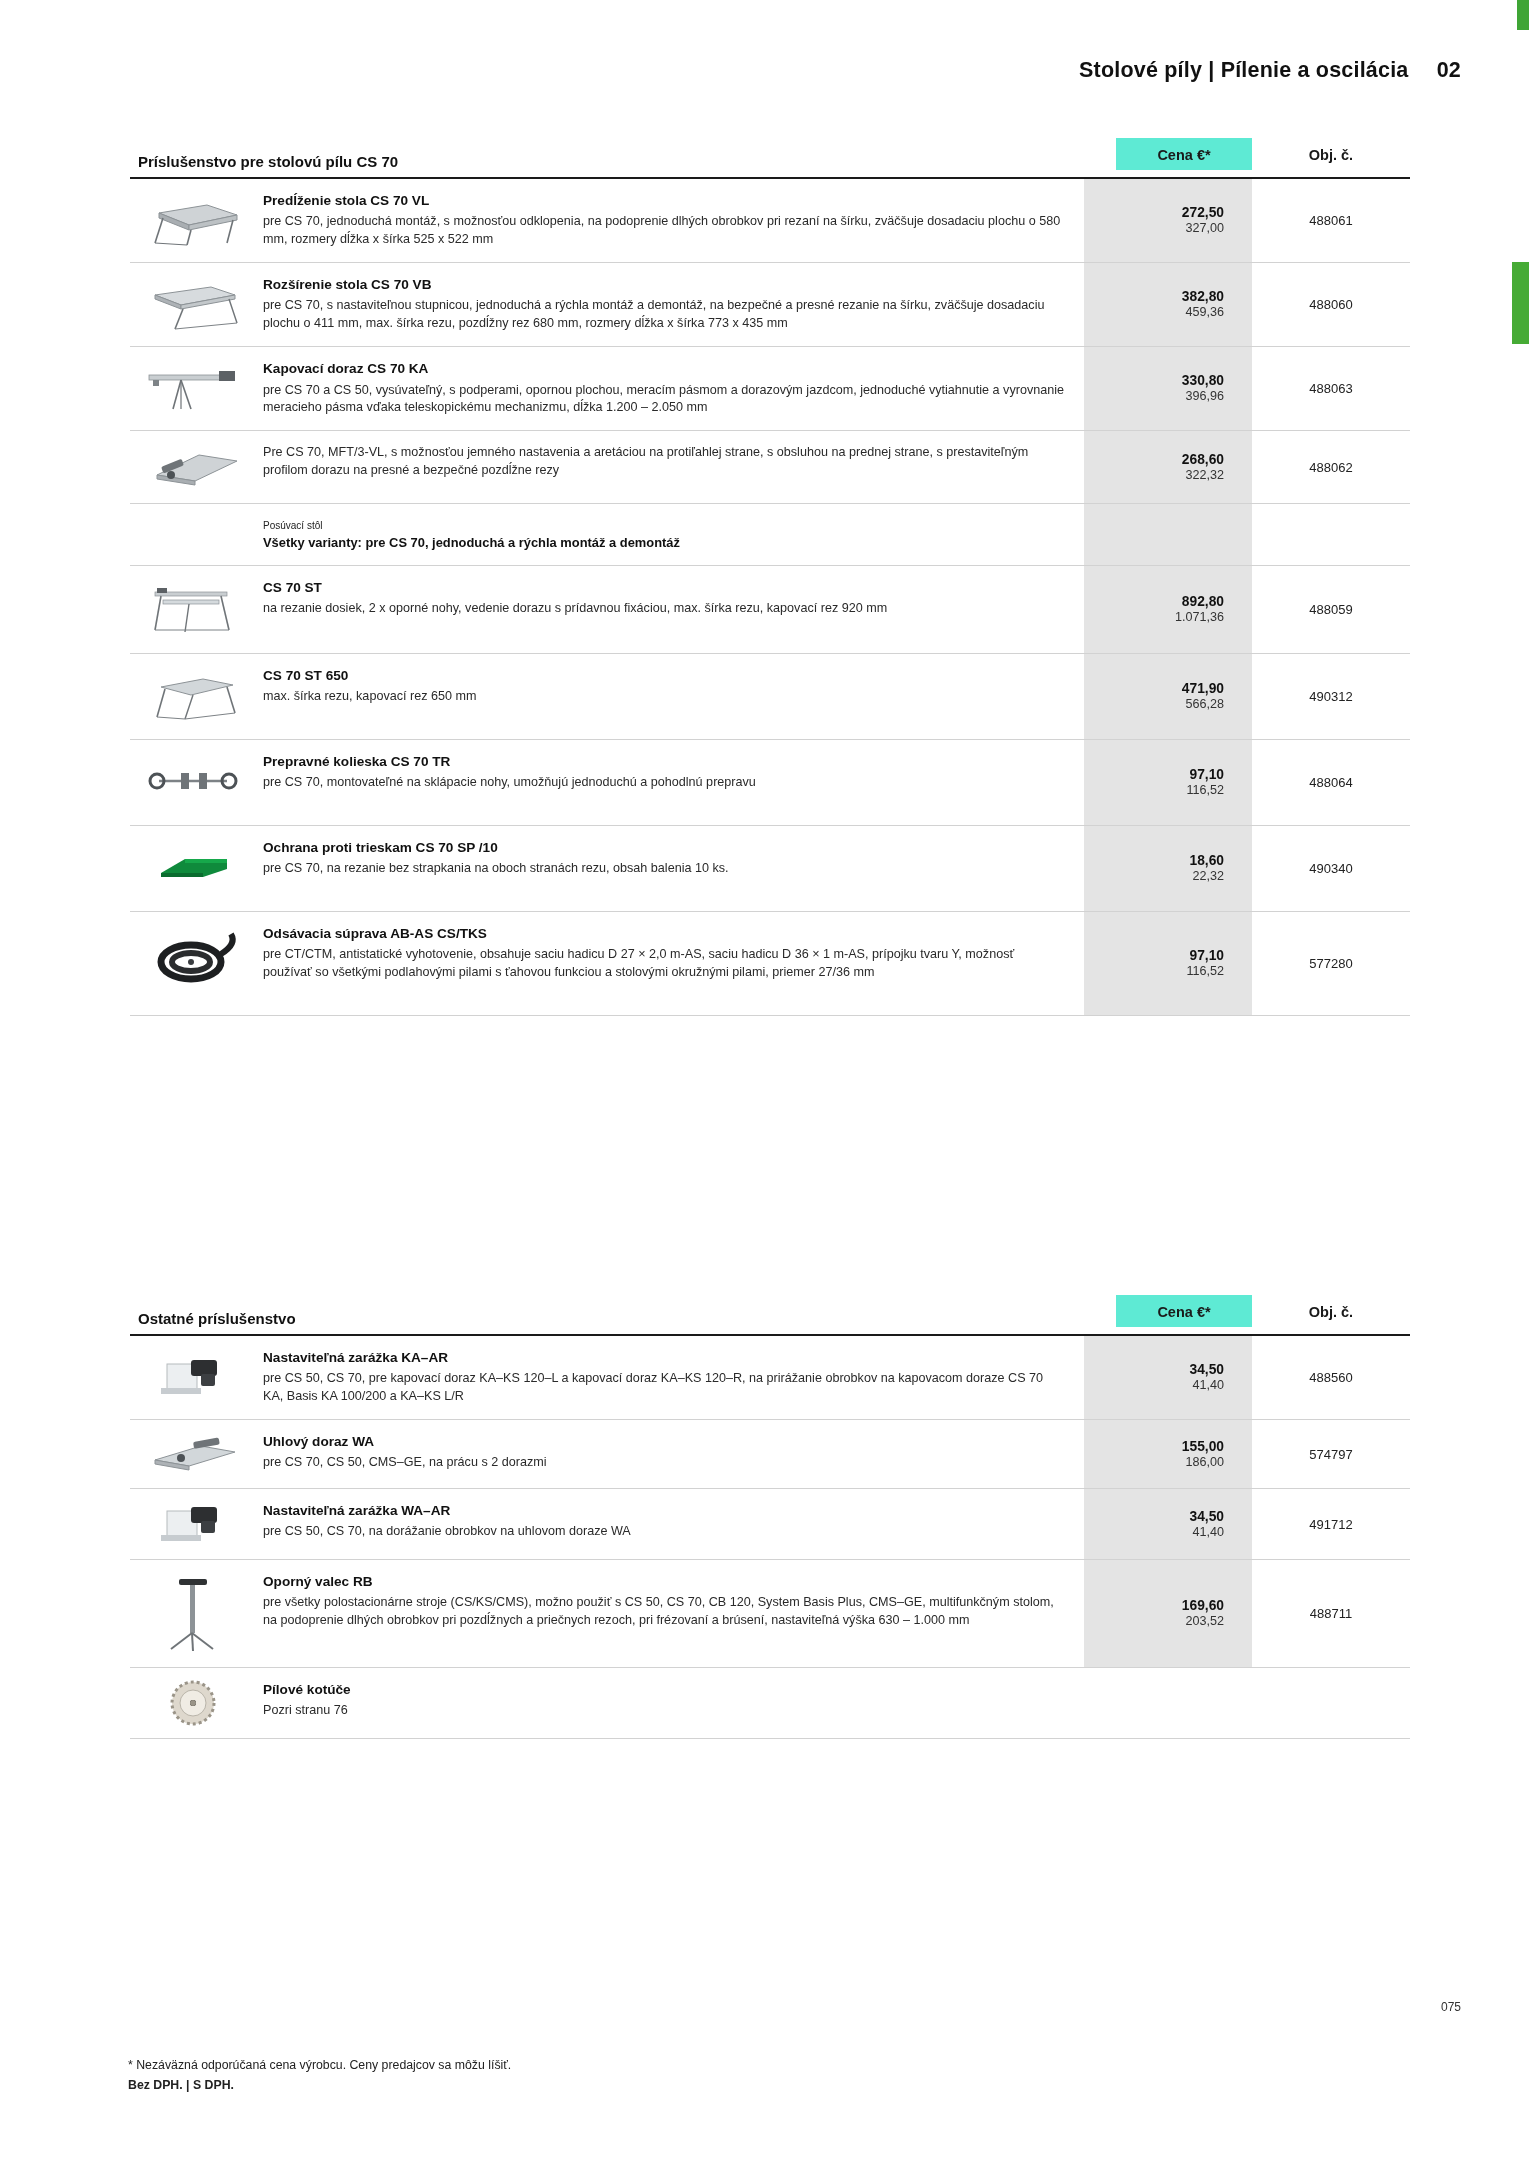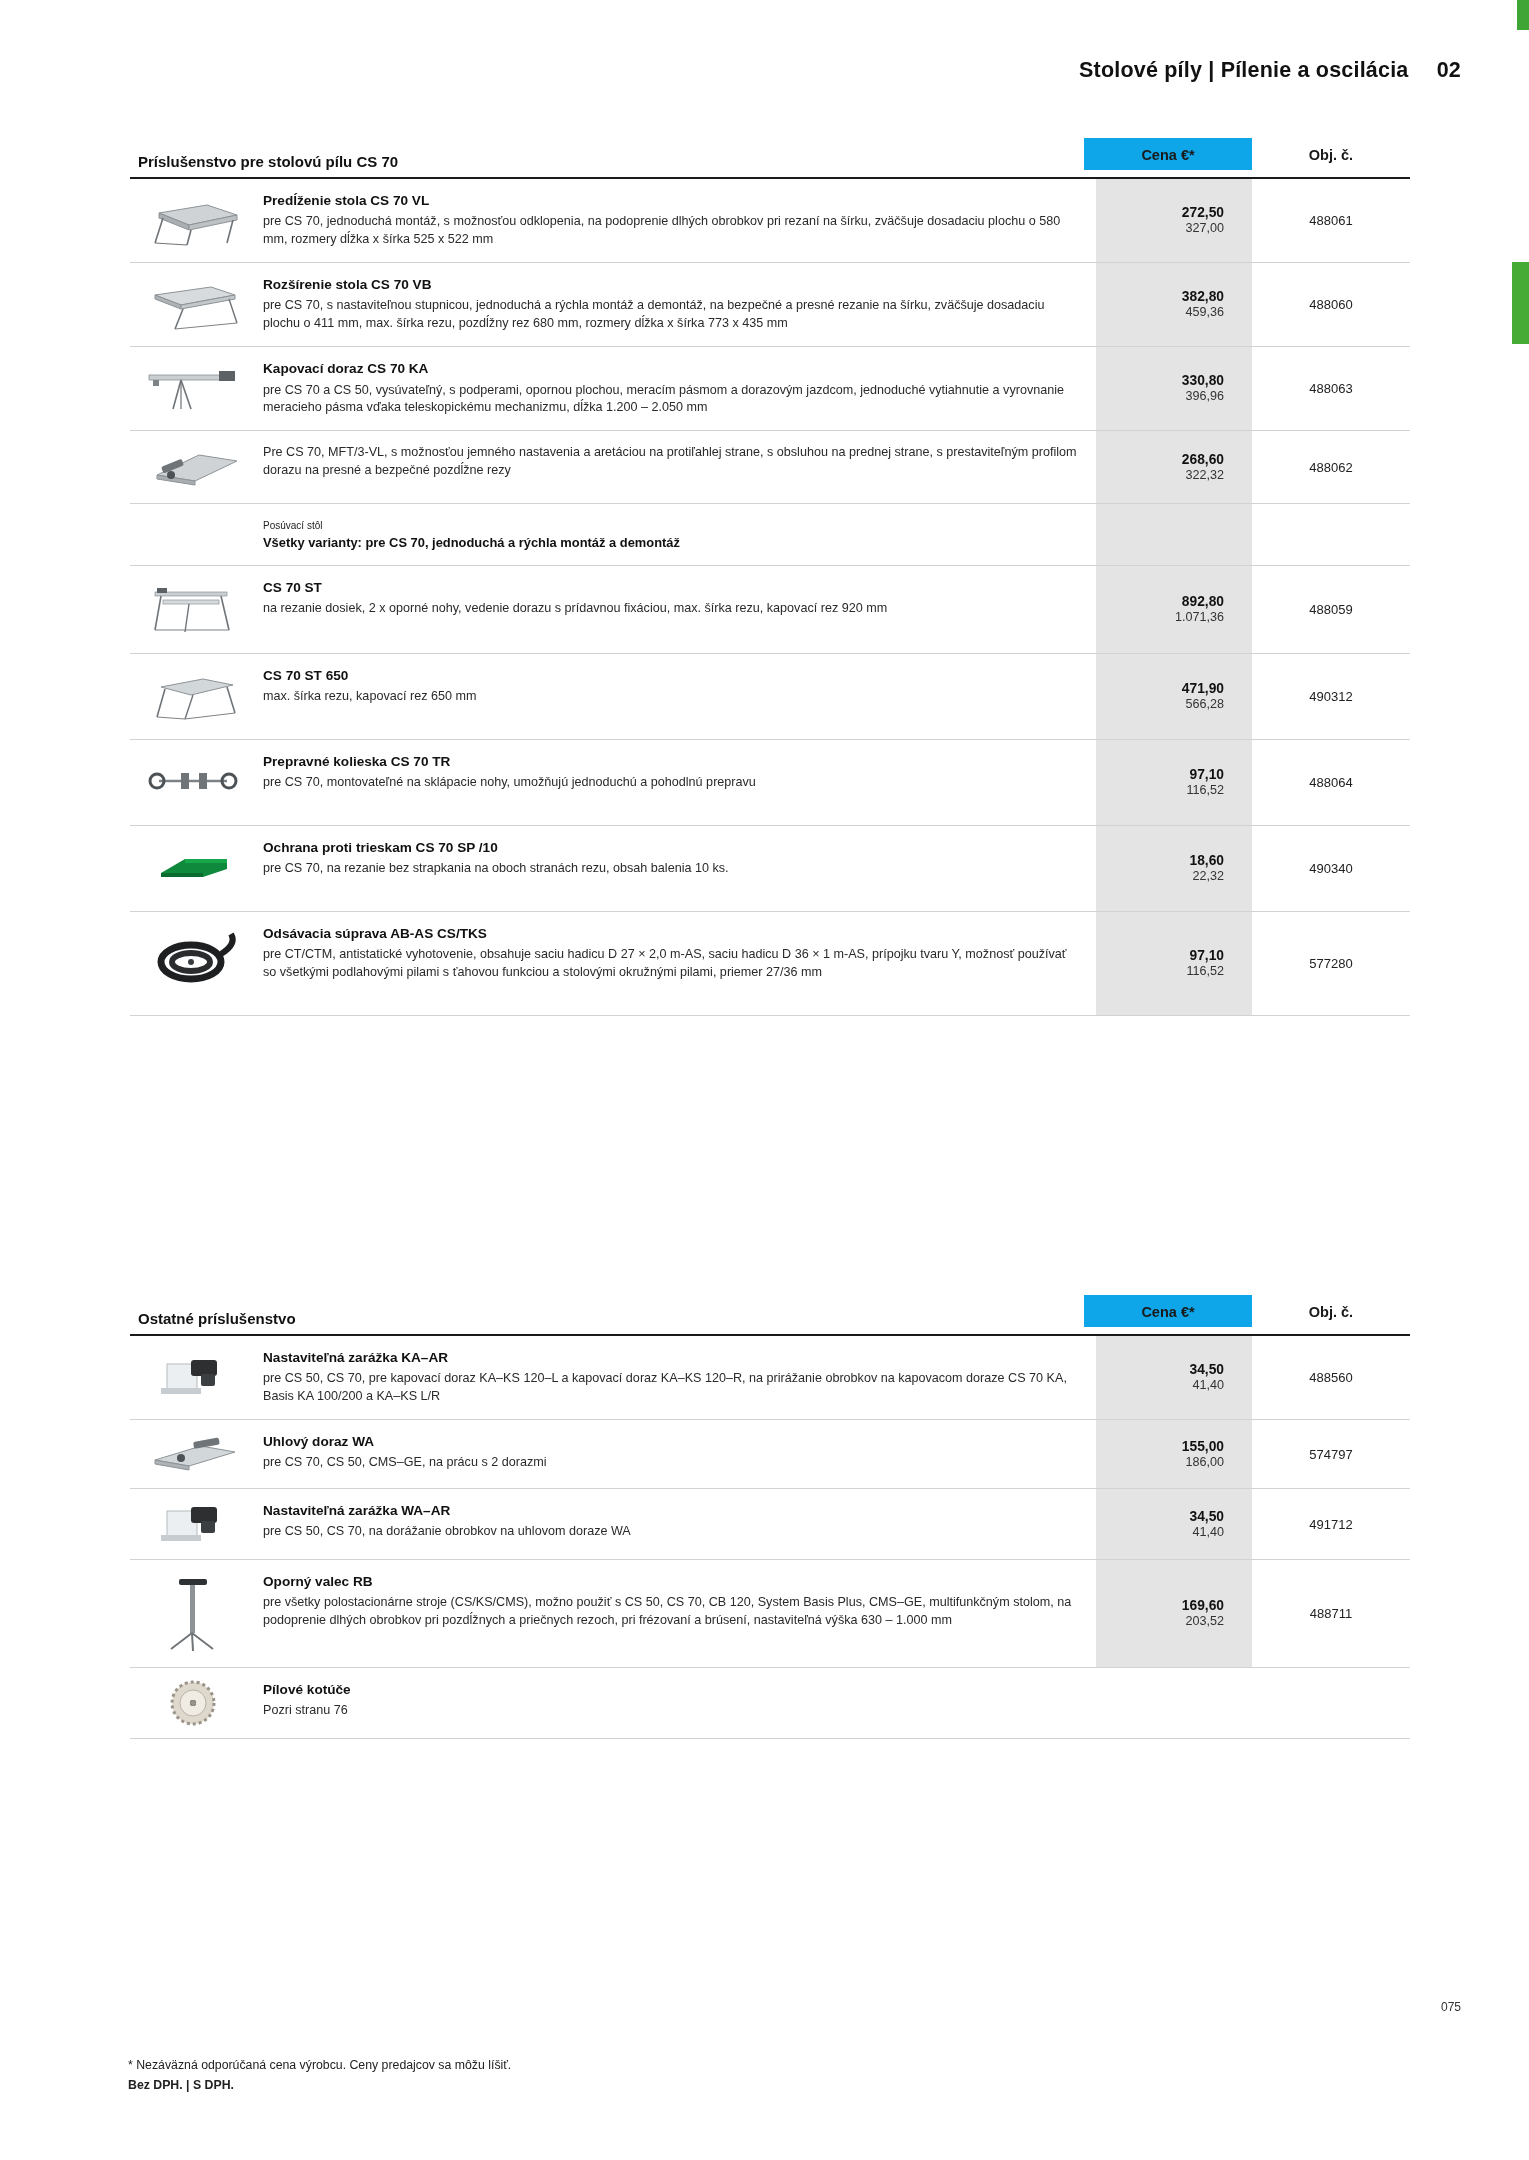--- a/index.html
+++ b/index.html
@@ -57,25 +57,25 @@
     margin-bottom:0;
   }
   .t-head .title {
     flex:1;
     font-size:15px;
     font-weight:bold;
     padding-left:8px;
     color:#111;
   }
   .t-head .col-price {
-    width:168px;
+    width:136px;
     text-align:center;
     font-size:14.5px;
     font-weight:bold;
-    background:#0ea5e9;
+    background:#5eead4;
     padding:9px 0 7px 0;
     align-self:stretch;
     display:flex; align-items:center; justify-content:center;
   }
   .t-head .col-code {
     width:158px;
     text-align:center;
     font-size:14.5px;
     font-weight:bold;
     padding:9px 0 7px 0;
@@ -105,21 +105,21 @@
     color:#111;
     margin-bottom:3px;
     line-height:1.35;
   }
   .cell-text .desc {
     font-size:12.6px;
     line-height:1.42;
     color:#2a2a2a;
   }
   .cell-price {
-    width:156px;
+    width:168px;
     background:#e4e4e4;
     display:flex;
     flex-direction:column;
     align-items:flex-end;
     justify-content:center;
     padding-right:28px;
     padding-left:44px;
   }
   .cell-price .p1 { font-size:13.8px; font-weight:bold; color:#111; line-height:1.25; }
   .cell-price .p2 { font-size:12.6px; color:#333; line-height:1.25; }

